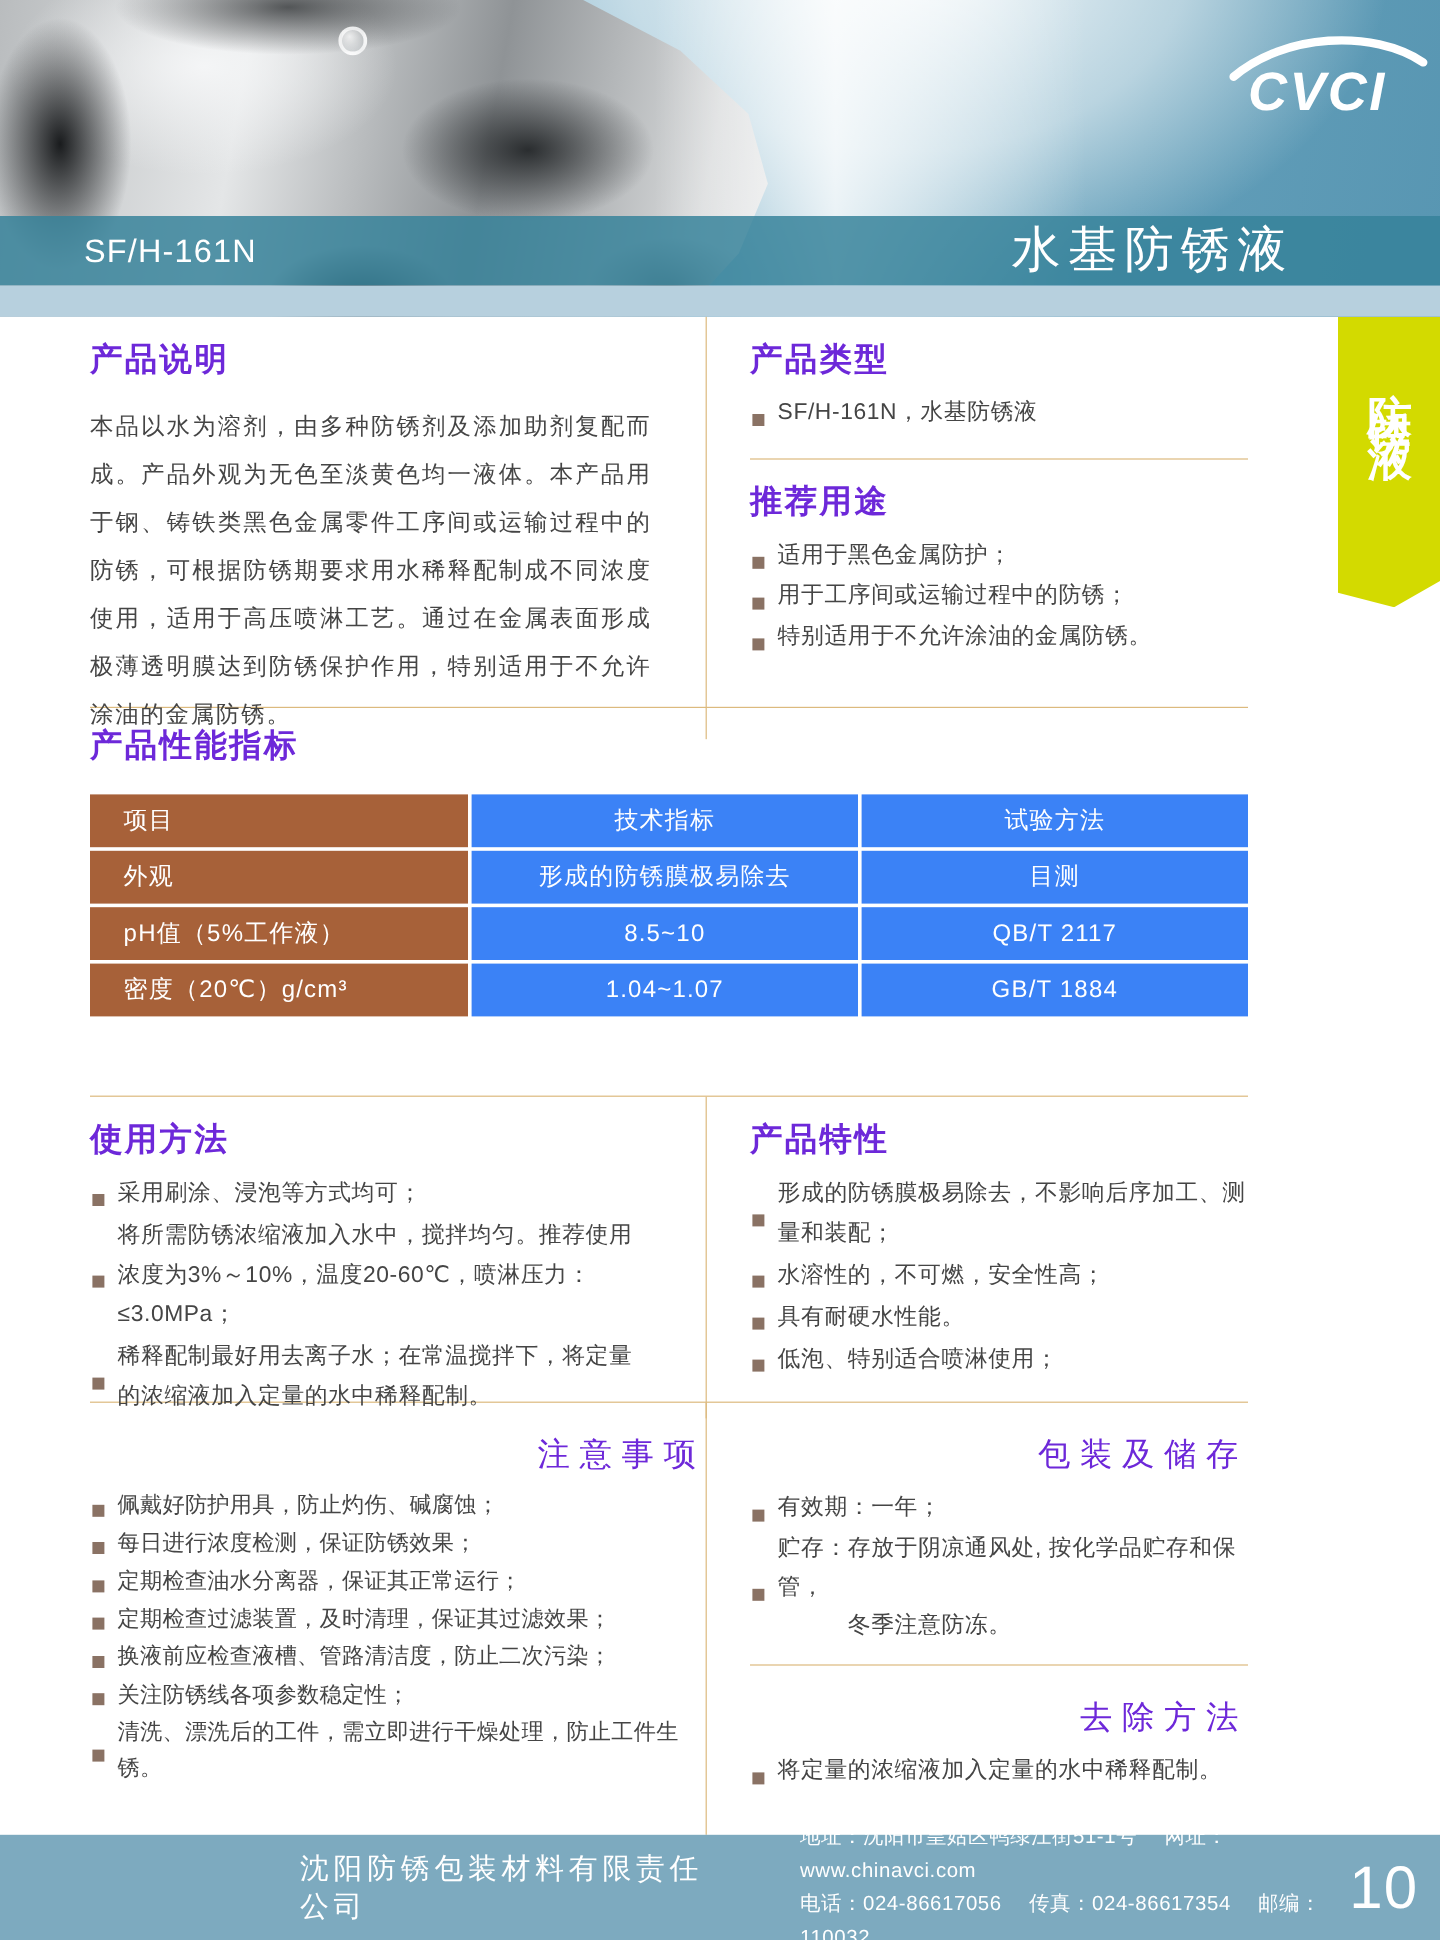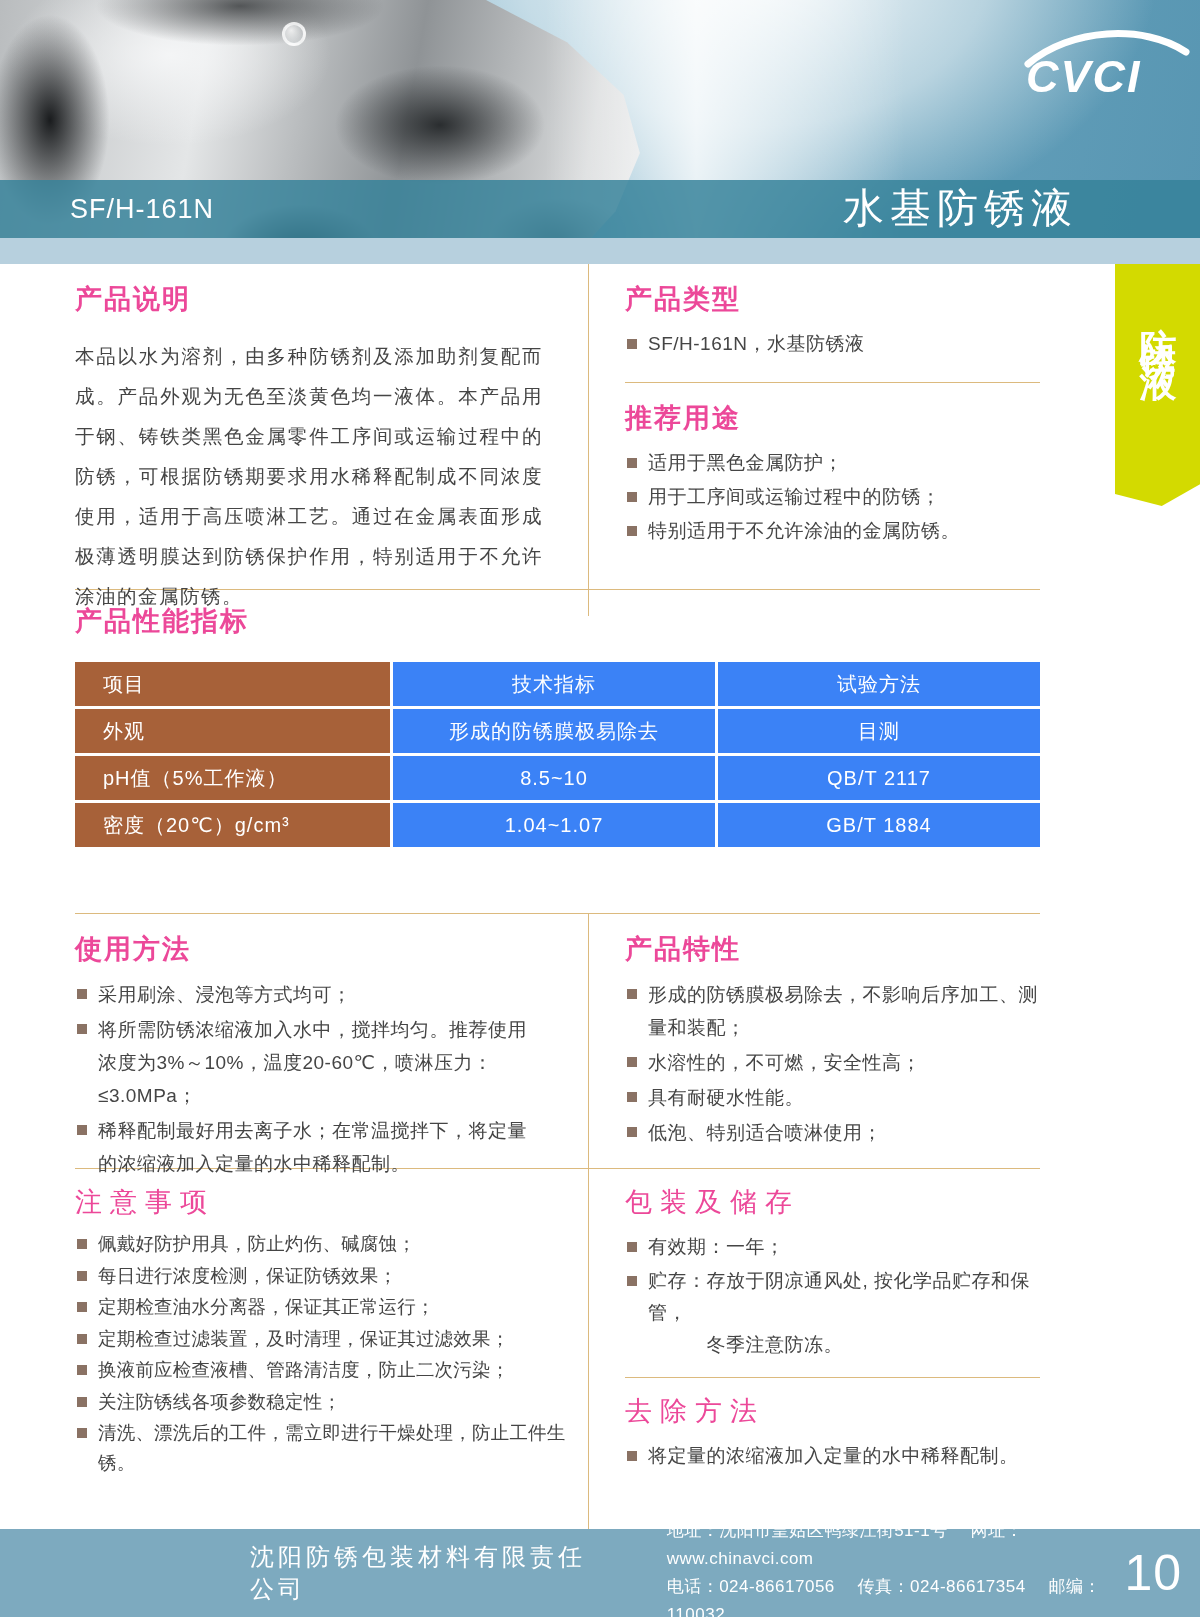--- a/index.html
+++ b/index.html
@@ -26,21 +26,21 @@
       radial-gradient(ellipse 100px 60px at 560px 240px, rgba(40,44,46,0.6), rgba(40,44,46,0) 70%),
       radial-gradient(ellipse 230px 130px at 170px 55px, rgba(246,247,248,0.92), rgba(246,247,248,0) 70%),
       linear-gradient(100deg,#b9bcbe 0%,#e4e6e7 25%,#8f9396 50%,#d8dadb 72%,#f2f4f5 100%);
     clip-path:polygon(0 0,60% 0,70% 16%,77% 36%,79% 58%,76% 80%,70% 100%,0 100%); }
   .hero-fade { position:absolute; top:0; left:545px; width:360px; height:264px;
     background:linear-gradient(90deg, rgba(255,255,255,0) 0%, rgba(255,255,255,0.8) 42%, rgba(255,255,255,0) 100%); }
   .droplet { position:absolute; left:282px; top:22px; width:24px; height:24px; border-radius:50%;
     border:3px solid rgba(255,255,255,0.75); background:radial-gradient(circle at 35% 30%, rgba(255,255,255,0.8), rgba(160,170,175,0.25)); }
 
   .logo { position:absolute; left:1022px; top:22px; width:170px; height:86px; }
-  .logo-text { position:absolute; left:4px; top:32px; font-size:45px; font-weight:bold; font-style:italic;
+  .logo-text { position:absolute; left:18px; top:32px; font-size:45px; font-weight:bold; font-style:italic;
     color:#ffffff; letter-spacing:2px; line-height:1; }
 
   .band-main { position:absolute; top:180px; left:0; width:1200px; height:58px;
     background:rgba(54,130,154,0.84); }
   .band-code { position:absolute; left:70px; top:0; line-height:58px; color:#ffffff; font-size:27px; letter-spacing:1px; }
   .band-title { position:absolute; left:843px; top:0; line-height:56px; color:#ffffff; font-size:41px; letter-spacing:6px; }
   .band-sub { position:absolute; top:238px; left:0; width:1200px; height:26px; background:#b7d0de; }
 
   
   .side-tab { position:absolute; top:264px; right:0; width:85px; height:242px; background:#d3da00;
@@ -52,31 +52,31 @@
   
   .content { position:absolute; top:264px; left:75px; width:965px; }
   .rule { border:none; border-top:1px solid #dcba7e; height:0; }
   .cols { display:grid; grid-template-columns:513px 452px; }
   .col-r { border-left:1px solid #dcba7e; padding-left:36px; }
   .row-top { height:325px; }
   .sec-perf { height:309px; }
   .row-mid { height:254px; }
   .row-bottom { height:360px; }
 
-  h2 { color:#ec4899; font-size:27px; font-weight:bold; letter-spacing:2px; margin:22px 0 0 0; line-height:34px; }
+  h2 { color:#6d28d9; font-size:27px; font-weight:bold; letter-spacing:2px; margin:22px 0 0 0; line-height:34px; }
   .row-top h2, .row-mid h2 { margin-top:18px; }
   .sec-perf h2 { margin-top:14px; }
-  .row-bottom h2 { margin-top:16px; }
+  .row-bottom h2 { margin-top:26px;text-align:right; }
   h2.light { font-weight:normal; letter-spacing:8px; }
 
   .desc { margin-top:20px; padding-right:45px; font-size:19.5px; line-height:40px;
     letter-spacing:1.5px; text-align:justify; color:#454545; }
 
   .blist { margin-top:12px; }
-  .bitem { display:flex; align-items:flex-start; margin-bottom:2px; }
+  .bitem { display:flex; align-items:center; margin-bottom:2px; }
   .sq { flex:none; width:10px; height:10px; background:#8a7264; margin:11px 11px 0 2px; }
   .btxt { font-size:19px; line-height:32px; color:#454545; white-space:pre-line; letter-spacing:0.5px; }
 
   .row-mid .col-l { padding-right:42px; }
   .row-mid .btxt { line-height:33px; }
   .row-bottom .col-l .btxt { font-size:18.5px; line-height:29.5px; letter-spacing:0.2px; }
   .row-bottom .col-l .sq { margin-top:10px; }
   .row-bottom .col-l .blist { margin-top:10px; }
   .hr-right { margin:16px 0 0 0; }
   .row-top .hr-right { margin-top:22px; }

